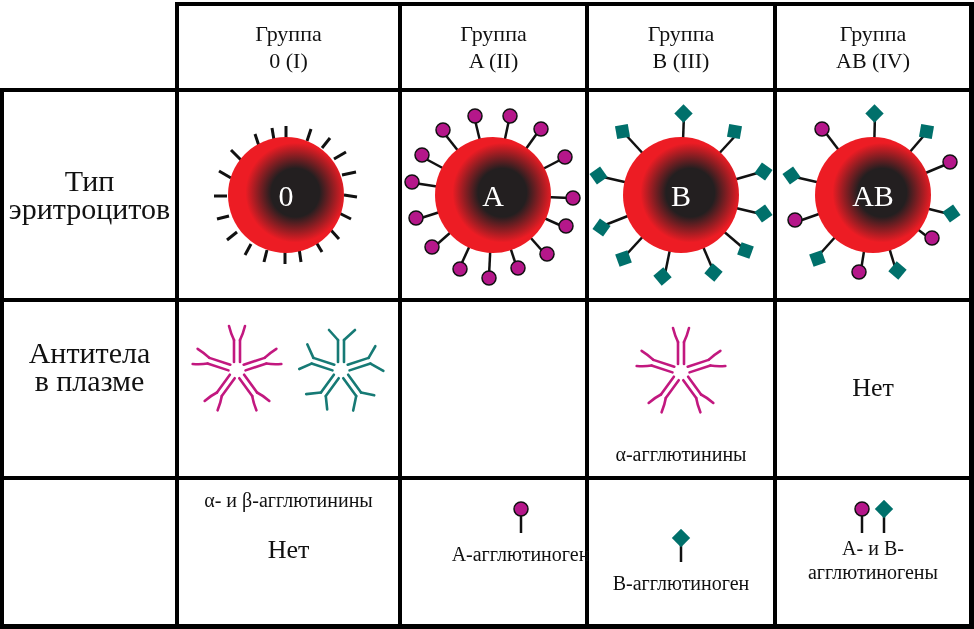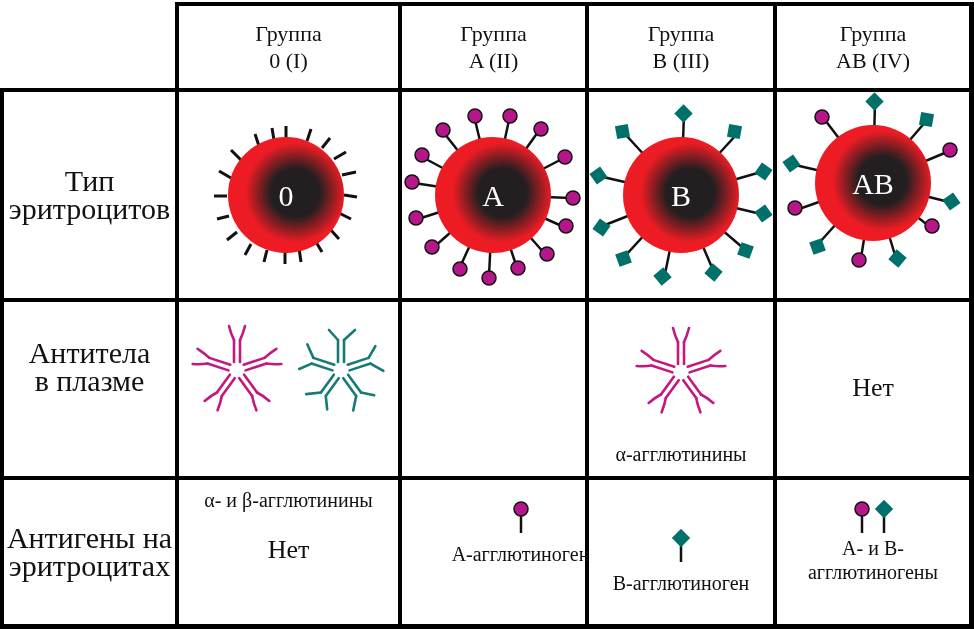--- a/index.html
+++ b/index.html
@@ -88,24 +88,20 @@
     <div class="hdr-text">AB (IV)</div>
   </div>
 
   <div class="cell" style="left:4px; top:92px; width:171px; height:206px;">
     <div class="row-label">Тип</div>
     <div class="row-label">эритроцитов</div>
   </div>
   <div class="cell" style="left:4px; top:302px; width:171px; height:130px;text-align:right;">
     <div class="row-label">Антитела</div>
     <div class="row-label">в плазме</div>
-  </div>
-  <div class="cell" style="left:4px; top:480px; width:171px; height:144px;">
-    <div class="row-label">Антигены на</div>
-    <div class="row-label">эритроцитах</div>
   </div>
 
   <div class="cell" style="left:179px; top:92px; width:219px; height:206px;">
     <svg width="219" height="206" viewBox="0 0 219 206">
       <defs>
         <radialGradient id="rbc" cx="58%" cy="48%" r="55%">
           <stop offset="0%" stop-color="#231f20"></stop>
           <stop offset="38%" stop-color="#231f20"></stop>
           <stop offset="78%" stop-color="#ed1c24"></stop>
           <stop offset="100%" stop-color="#ed1c24"></stop>
@@ -221,21 +217,21 @@
         <rect x="150" y="152" width="13" height="13" transform="rotate(20 156.5 158.5)"></rect>
         <rect x="28" y="160" width="13" height="13" transform="rotate(-20 34.5 166.5)"></rect>
         <rect x="118" y="174" width="13" height="13" transform="rotate(40 124.5 180.5)"></rect>
         <rect x="67" y="178" width="13" height="13" transform="rotate(-40 73.5 184.5)"></rect>
       </g>
       <circle cx="92" cy="103" r="58" fill="url(#rbcB)"></circle>
       <text x="92" y="114" text-anchor="middle" font-family="Liberation Serif, serif" font-size="30" fill="#ffffff">B</text>
     </svg>
   </div>
 
-  <div class="cell" style="left:777px; top:80px; width:192px; height:206px;">
+  <div class="cell" style="left:777px; top:92px; width:192px; height:206px;">
     <svg width="192" height="206" viewBox="0 0 192 206">
       <defs>
         <radialGradient id="rbcAB" cx="58%" cy="48%" r="55%">
           <stop offset="0%" stop-color="#231f20"></stop>
           <stop offset="38%" stop-color="#231f20"></stop>
           <stop offset="78%" stop-color="#ed1c24"></stop>
           <stop offset="100%" stop-color="#ed1c24"></stop>
         </radialGradient>
       </defs>
       <g stroke="#111" stroke-width="2.5">

